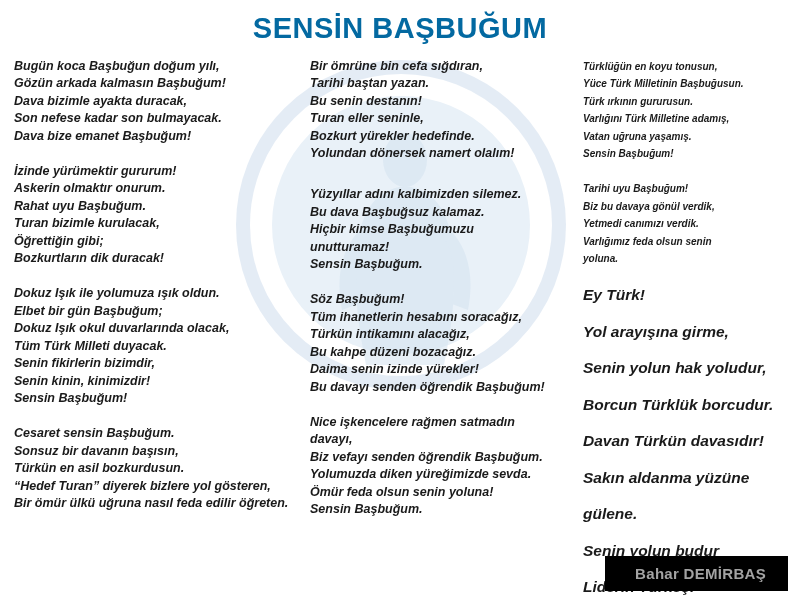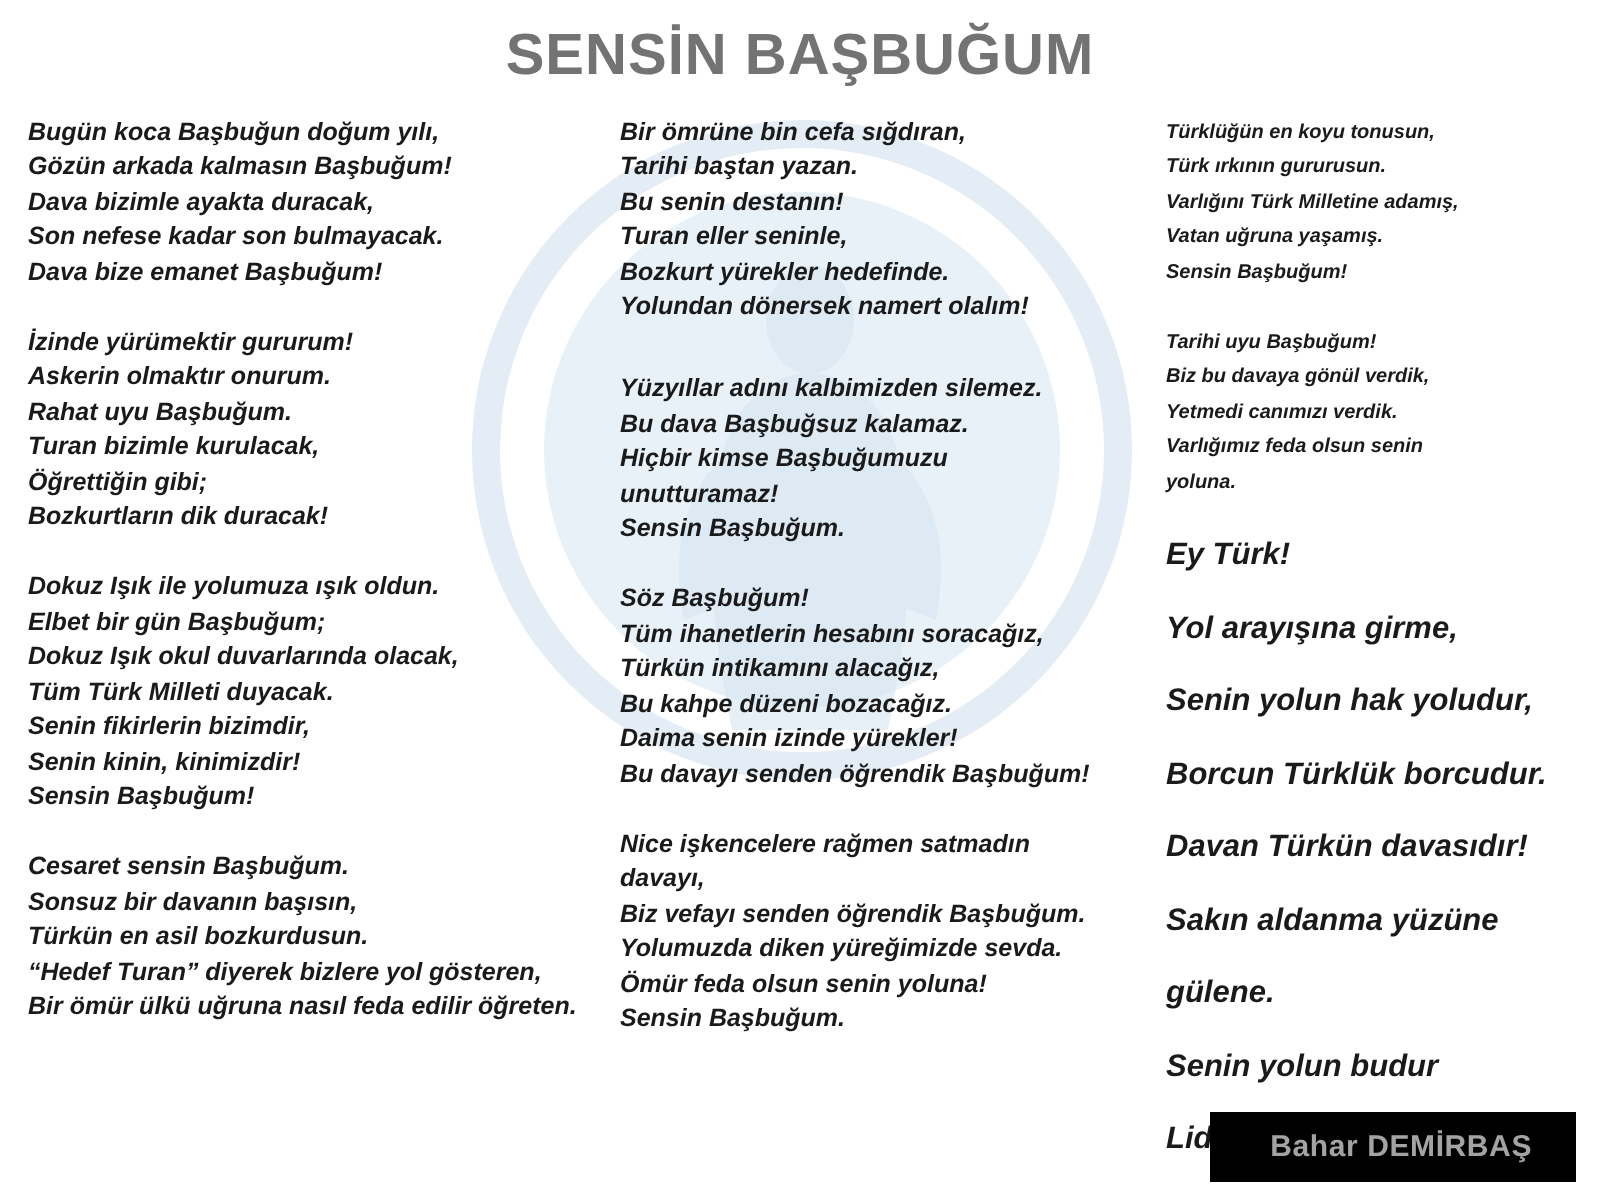--- a/index.html
+++ b/index.html
@@ -55,21 +55,21 @@
   }
   .title {
     position: absolute;
     top: 12px;
     left: 0;
     width: 800px;
     text-align: center;
     font-size: 29px;
     font-weight: bold;
     letter-spacing: .5px;
-    color: #737373;
+    color: #0369a1;
     z-index: 3;
   }
   .col {
     position: absolute;
     top: 58px;
     z-index: 2;
   }
   .col1 { left: 14px;  width: 290px; }
   .col2 { left: 310px; width: 270px; }
   .col3 { left: 583px; width: 215px; }
@@ -191,20 +191,21 @@
       <div class="line">Biz vefayı senden öğrendik Başbuğum.</div>
       <div class="line">Yolumuzda diken yüreğimizde sevda.</div>
       <div class="line">Ömür feda olsun senin yoluna!</div>
       <div class="line">Sensin Başbuğum.</div>
     </div>
   </div>
 
   <div class="col col3">
     <div class="stanza">
       <div class="line">Türklüğün en koyu tonusun,</div>
+      <div class="line">Yüce Türk Milletinin Başbuğusun.</div>
       <div class="line">Türk ırkının gururusun.</div>
       <div class="line">Varlığını Türk Milletine adamış,</div>
       <div class="line">Vatan uğruna yaşamış.</div>
       <div class="line">Sensin Başbuğum!</div>
     </div>
     <div class="stanza">
       <div class="line">Tarihi uyu Başbuğum!</div>
       <div class="line">Biz bu davaya gönül verdik,</div>
       <div class="line">Yetmedi canımızı verdik.</div>
       <div class="line">Varlığımız feda olsun senin</div>

